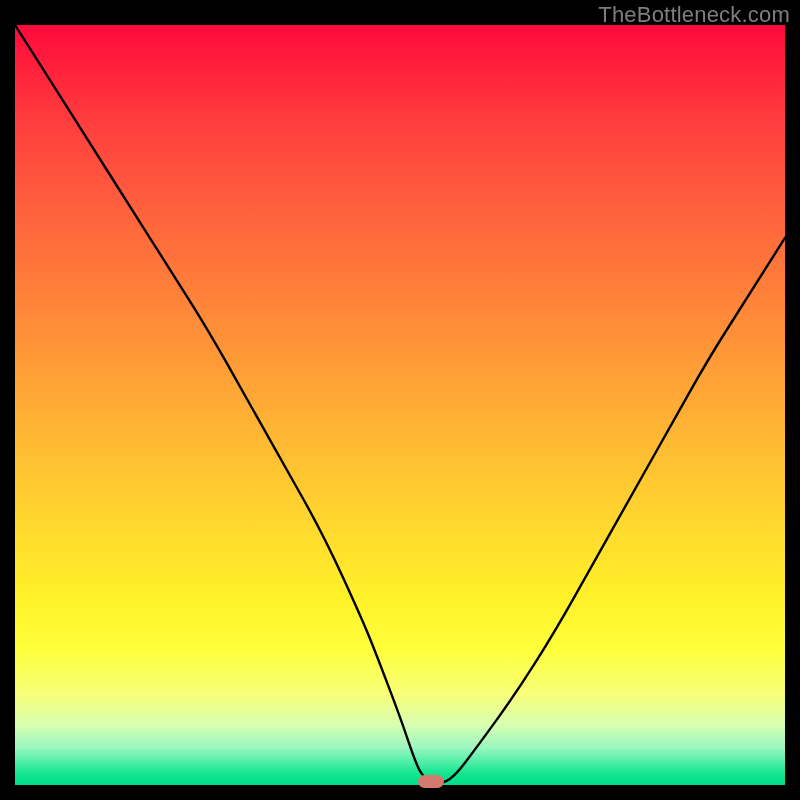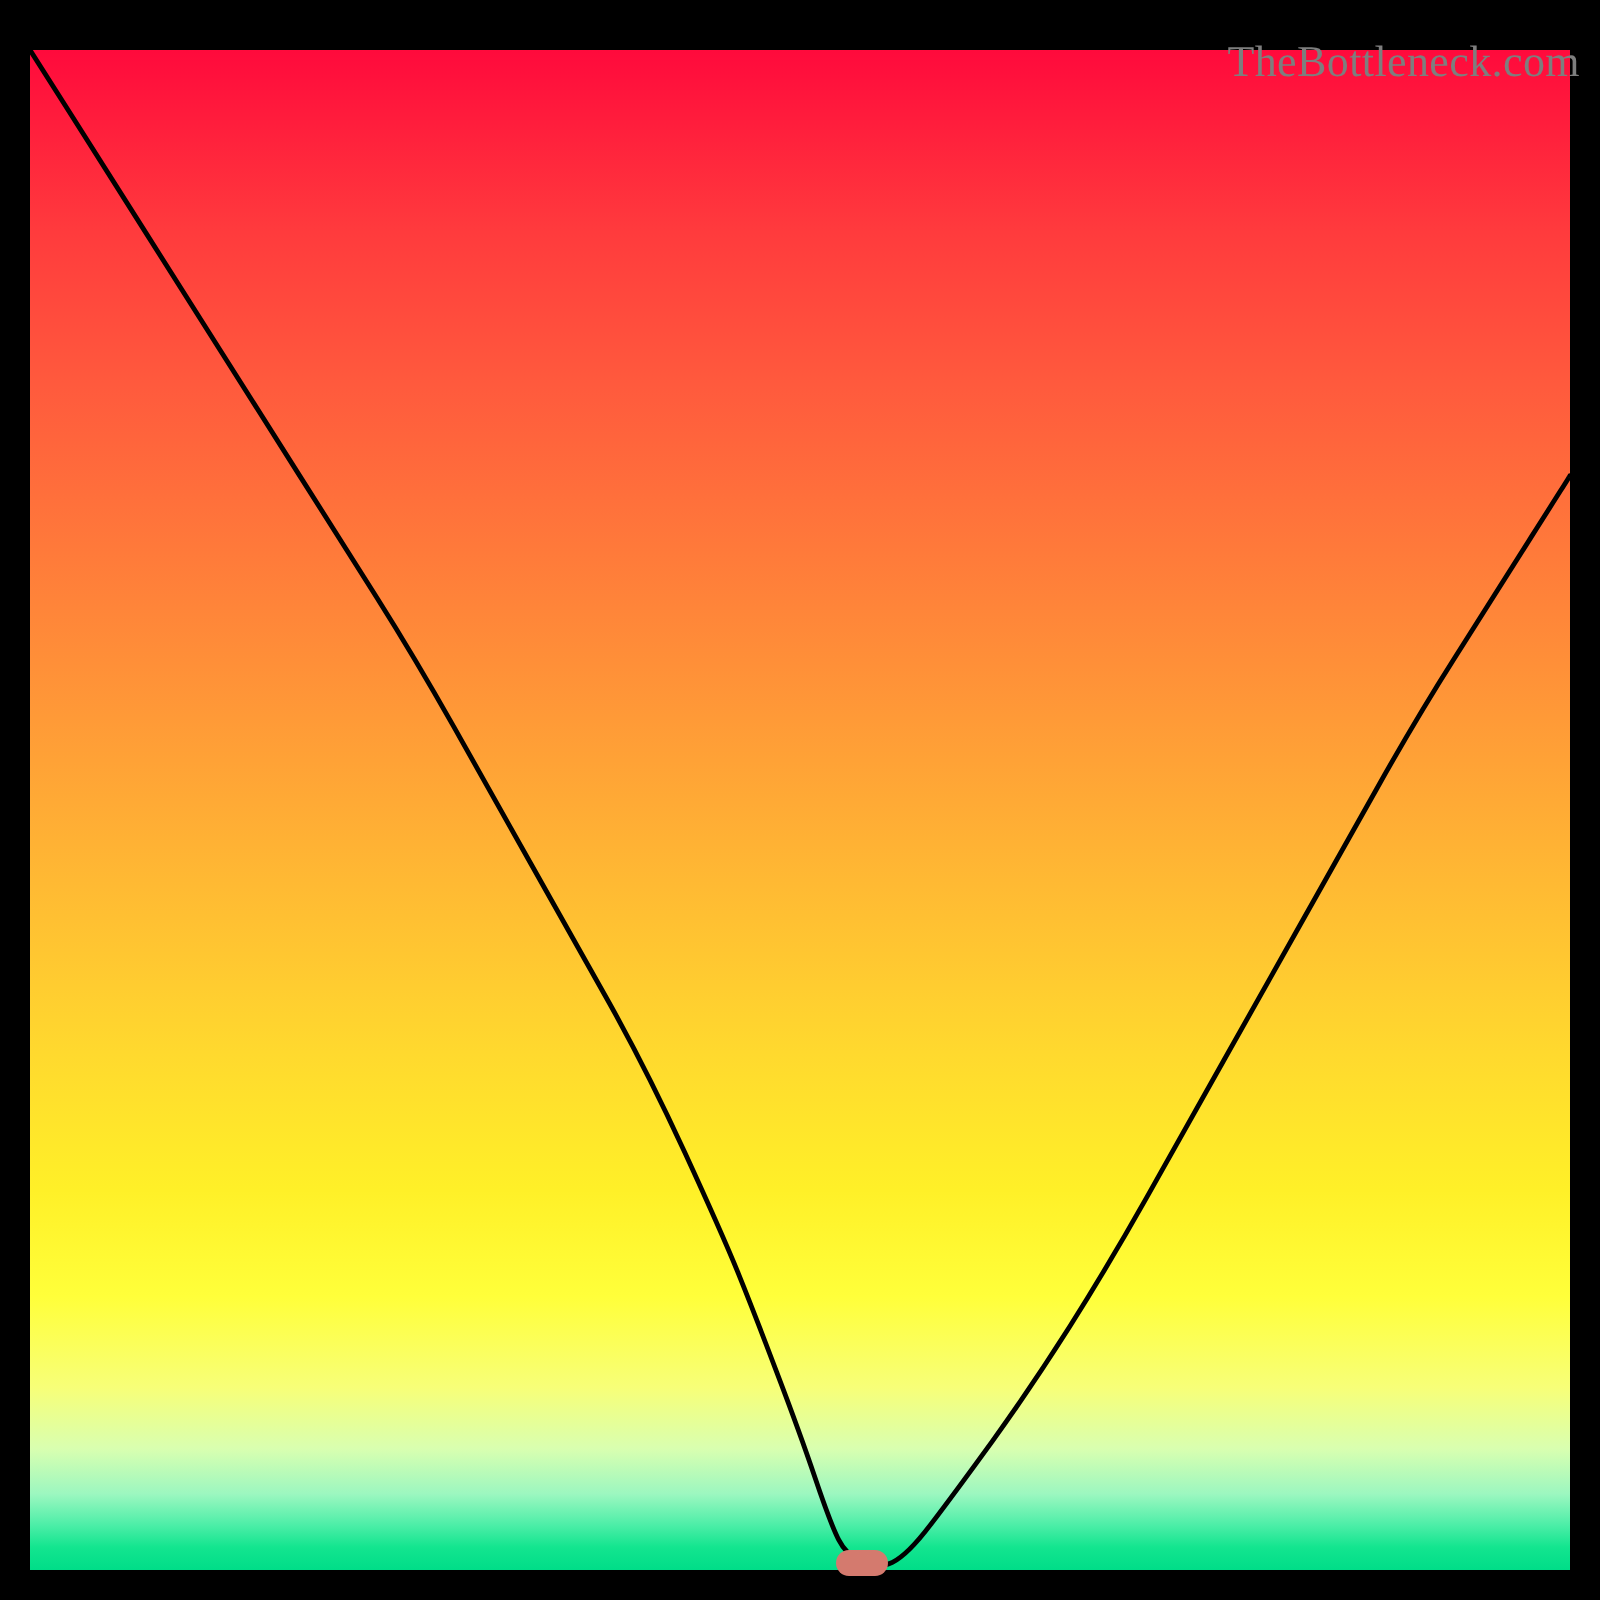--- a/index.html
+++ b/index.html
@@ -12,28 +12,27 @@
     font-family: Arial, Helvetica, sans-serif;
   }
   .frame {
     position: relative;
     width: 800px;
     height: 800px;
     background: #000;
   }
   .watermark {
     position: absolute;
-    top: 18px;
+    top: 2px;
     right: 10px;
     color: #7e7e7e;
     font-size: 22px;
     font-weight: 500;
     letter-spacing: 0.2px;
     z-index: 5;
-    font-family: Liberation Serif, serif;
   }
   .plot {
     position: absolute;
     left: 15px;
     top: 25px;
     width: 770px;
     height: 760px;
   }
   .gradient {
     position: absolute;

